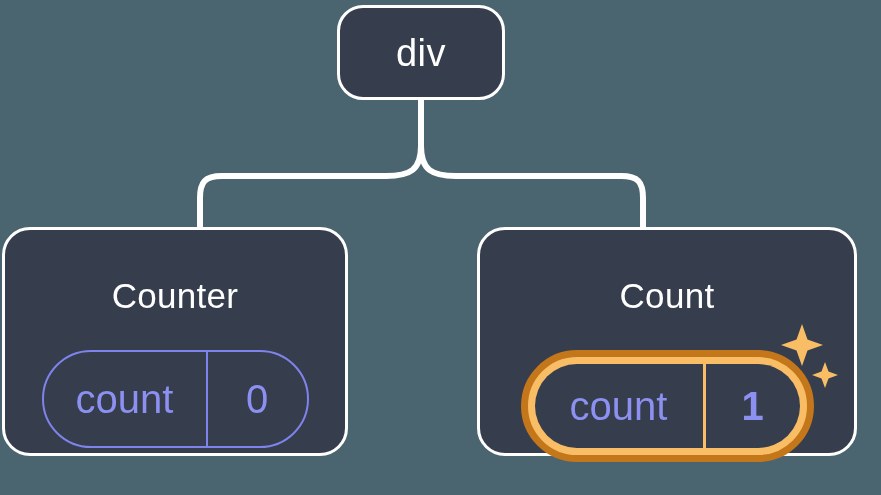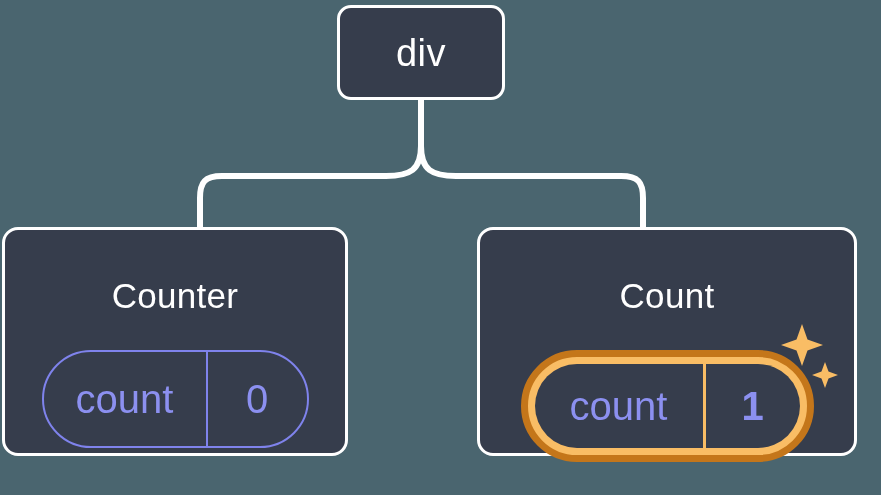--- a/index.html
+++ b/index.html
@@ -30,21 +30,21 @@
     height: 495px;
     pointer-events: none;
   }
 
   
   .node {
     position: absolute;
     box-sizing: border-box;
     background: #363d4c;
     border: 3px solid #ffffff;
-    border-radius: 14px;
+    border-radius: 26px;
   }
 
   .node-root {
     left: 337px;
     top: 5px;
     width: 168px;
     height: 95px;
     display: flex;
     align-items: center;
     justify-content: center;
@@ -53,21 +53,21 @@
     color: #ffffff;
     font-size: 38px;
     font-weight: 400;
     letter-spacing: 0.5px;
     line-height: 1;
   }
 
   .node-child {
     top: 227px;
     height: 229px;
-    border-radius: 16px;
+    border-radius: 28px;
   }
   .node-left  { left: 2px;   width: 346px; }
   .node-right { left: 477px; width: 380px; }
 
   .child-title {
     position: absolute;
     left: 0;
     right: 0;
     top: 48px;
     text-align: center;

